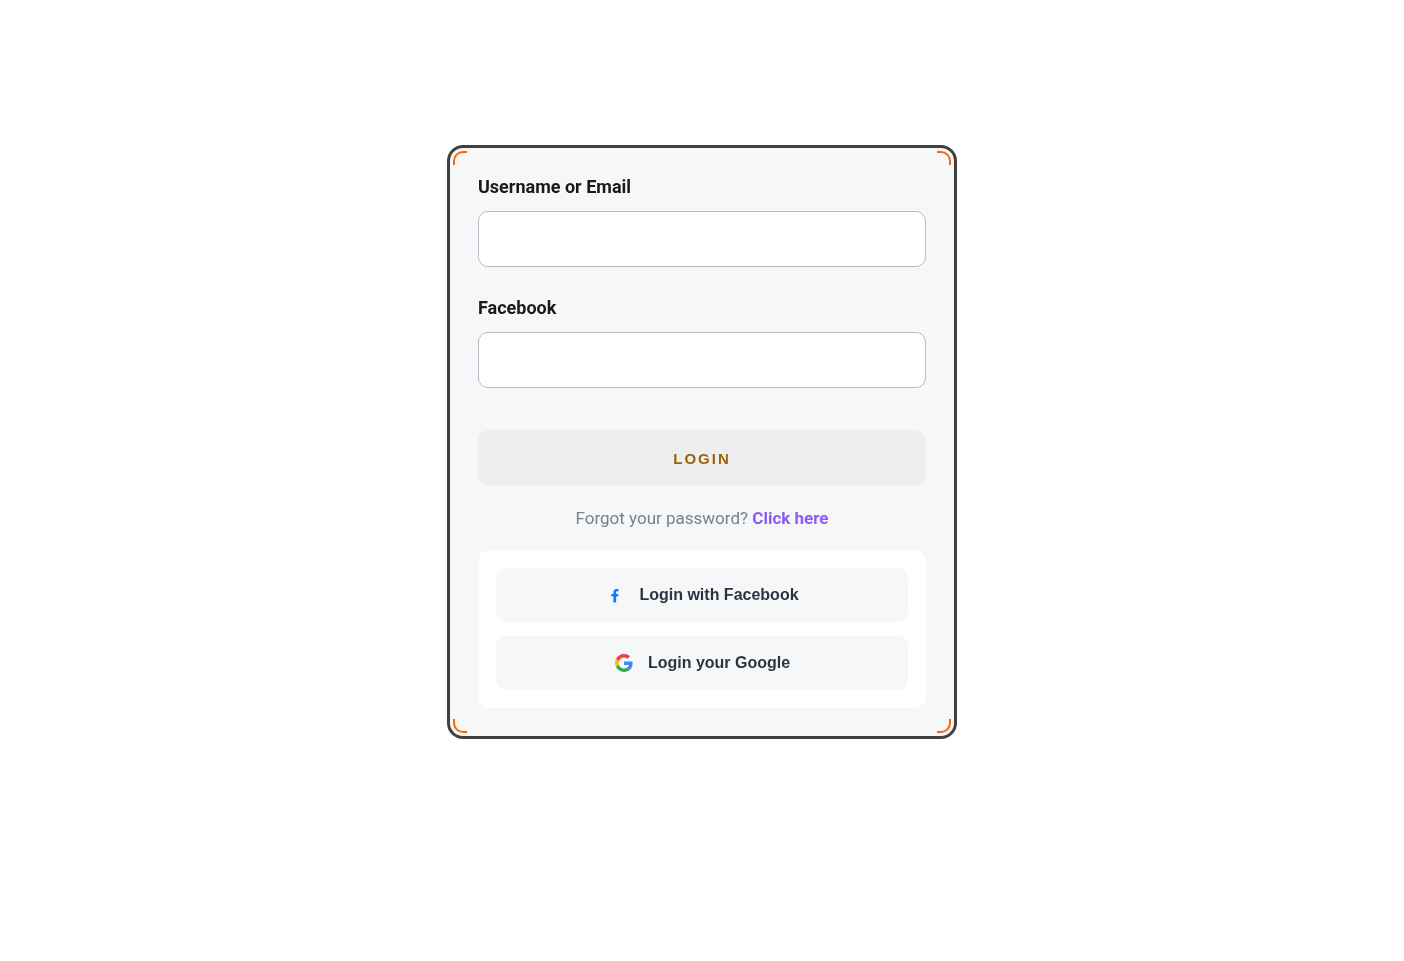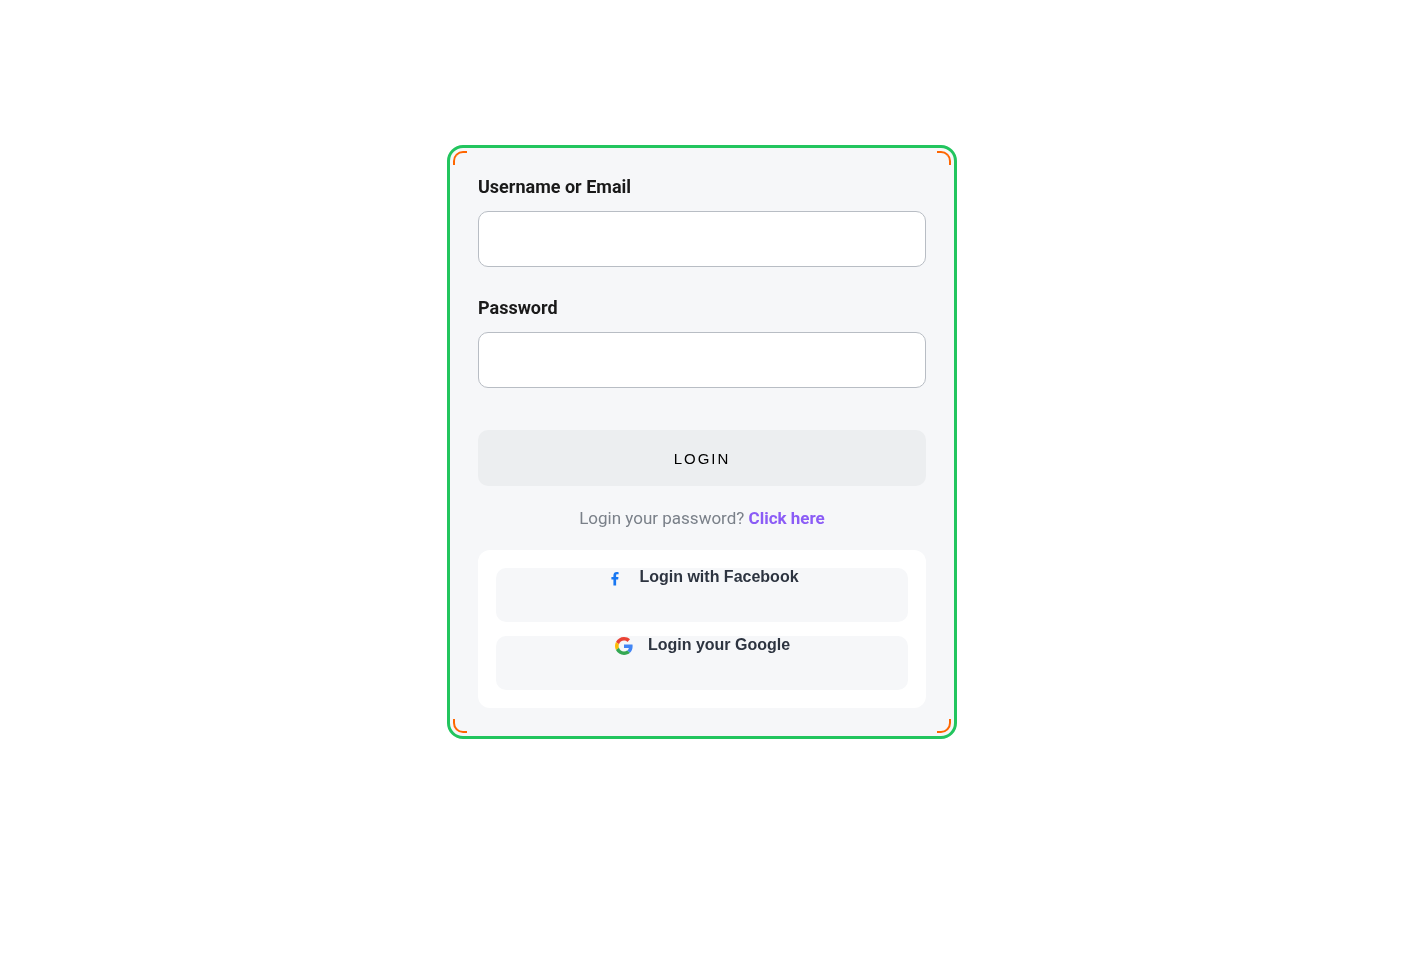--- a/index.html
+++ b/index.html
@@ -15,21 +15,21 @@
       background: #ffffff;
       display: flex;
       justify-content: center;
       align-items: flex-start;
       padding-top: 145px;
     }
 
     .login-card {
       width: 510px;
       background: #f6f7f9;
-      border: 3px solid #22c55e;
+      border: 3px solid #404040;
       border-radius: 16px;
       padding: 28px 28px 28px 28px;
       position: relative;
     }
 
     .corner {
       position: absolute;
       width: 14px;
       height: 14px;
       border: 2px solid #ff6600;
@@ -61,23 +61,23 @@
     .field-group {
       margin-bottom: 30px;
     }
 
     .login-button {
       width: 100%;
       height: 56px;
       border: none;
       border-radius: 10px;
       background: #eceef0;
-      color: #000000;
+      color: #a16207;
       font-size: 15px;
-      font-weight: 400;
+      font-weight: 700;
       letter-spacing: 2px;
       cursor: pointer;
       margin-top: 12px;
       margin-bottom: 22px;
     }
 
     .forgot-row {
       text-align: center;
       font-size: 17px;
       color: #7a8089;
@@ -101,21 +101,21 @@
       width: 100%;
       height: 54px;
       border: none;
       border-radius: 10px;
       background: #f6f7f9;
       color: #2d3440;
       font-size: 16px;
       font-weight: 700;
       cursor: pointer;
       display: flex;
-      align-items: flex-start;
+      align-items: center;
       justify-content: center;
       gap: 14px;
     }
 
     .social-button + .social-button {
       margin-top: 14px;
     }
 
     .icon-box {
       display: inline-flex;
@@ -133,28 +133,28 @@
   <span class="corner tr"></span>
   <span class="corner bl"></span>
   <span class="corner br"></span>
 
   <div class="field-group">
     <label class="field-label">Username or Email</label>
     <input type="text" class="text-input" value="" style="">
   </div>
 
   <div class="field-group">
-    <label class="field-label">Password</label>
+    <label class="field-label">Facebook</label>
     <input type="password" class="text-input" value="" style="">
   </div>
 
   <button class="login-button">LOGIN</button>
 
   <div class="forgot-row">
-    <span>Login your password? </span><a class="forgot-link">Click here</a>
+    <span>Forgot your password? </span><a class="forgot-link">Click here</a>
   </div>
 
   <div class="social-container">
     <button class="social-button">
       <span class="icon-box">
         <svg viewBox="0 0 24 24" width="18" height="18" fill="#1877f2">
           <path d="M13.5 22v-8h2.7l.4-3.2h-3.1V8.7c0-.9.3-1.6 1.7-1.6h1.6V4.2c-.8-.1-1.7-.2-2.6-.2-2.6 0-4.3 1.6-4.3 4.4v2.4H7.2V14h2.7v8h3.6z"></path>
         </svg>
       </span>
       <span>Login with Facebook</span>

